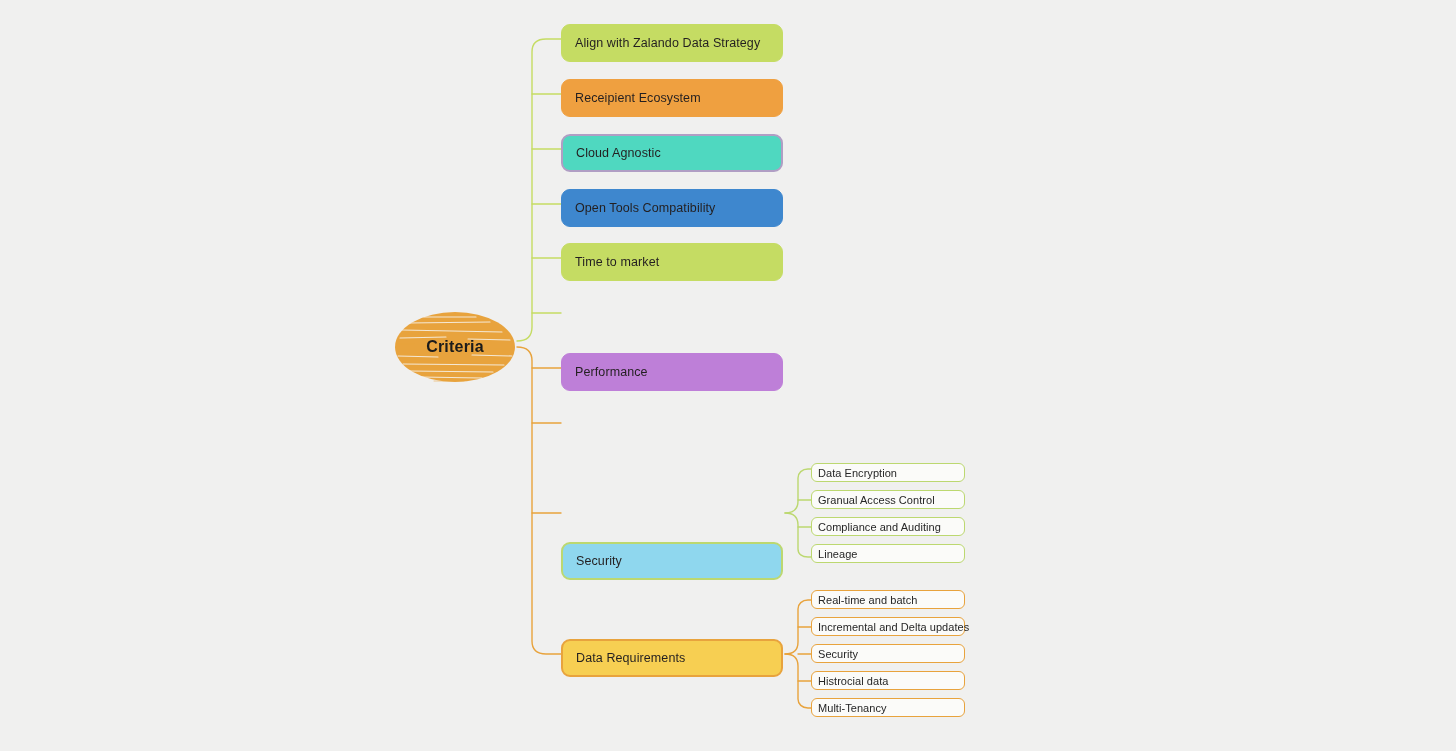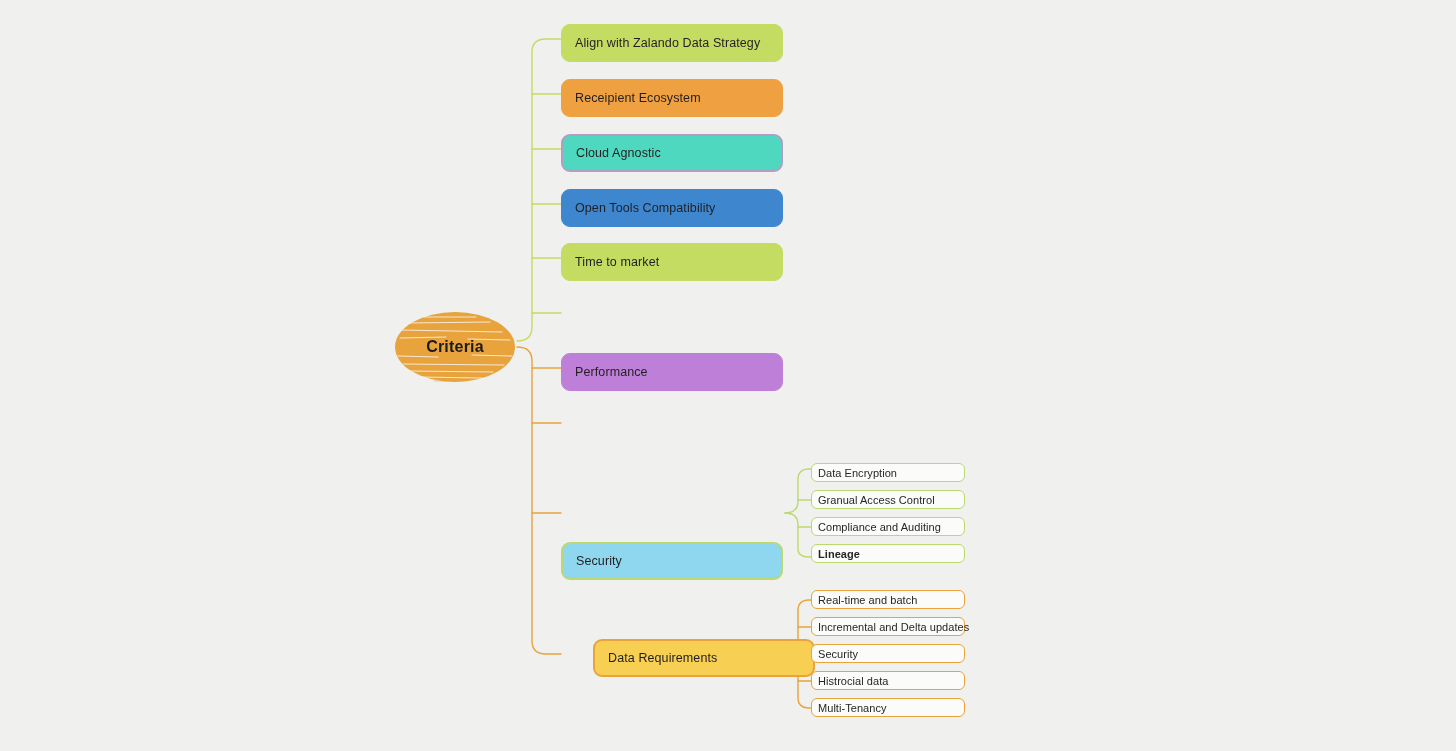--- a/index.html
+++ b/index.html
@@ -172,34 +172,34 @@
 
   <div class="node l1" style="top:353px; background:#be7fd8; border:1.5px solid #be7fd8;">
     <span>Performance</span>
   </div>
 
 
   <div class="node l1" style="top:498px; background:#8fd7ee; border:2px solid #bcd870;margin-top:44px;">
     <span>Security</span>
   </div>
 
-  <div class="node l1" style="top:639px; background:#f7cf52; border:2px solid #e8a33d;margin-left:32px;">
+  <div class="node l1" style="top:639px; background:#f7cf52; border:2px solid #e8a33d;">
     <span>Data Requirements</span>
   </div>
 
   <div class="node l2" style="top:463px; border:1.5px solid #bcd870;">
     <span>Data Encryption</span>
   </div>
   <div class="node l2" style="top:490px; border:1.5px solid #bcd870;">
     <span>Granual Access Control</span>
   </div>
   <div class="node l2" style="top:517px; border:1.5px solid #bcd870;">
     <span>Compliance and Auditing</span>
   </div>
-  <div class="node l2" style="top:544px; border:1.5px solid #bcd870;font-weight:bold;">
+  <div class="node l2" style="top:544px; border:1.5px solid #bcd870;">
     <span>Lineage</span>
   </div>
 
   <div class="node l2" style="top:590px; border:1.5px solid #e8a33d;">
     <span>Real-time and batch</span>
   </div>
   <div class="node l2" style="top:617px; border:1.5px solid #e8a33d;">
     <span>Incremental and Delta updates</span>
   </div>
   <div class="node l2" style="top:644px; border:1.5px solid #e8a33d;">

